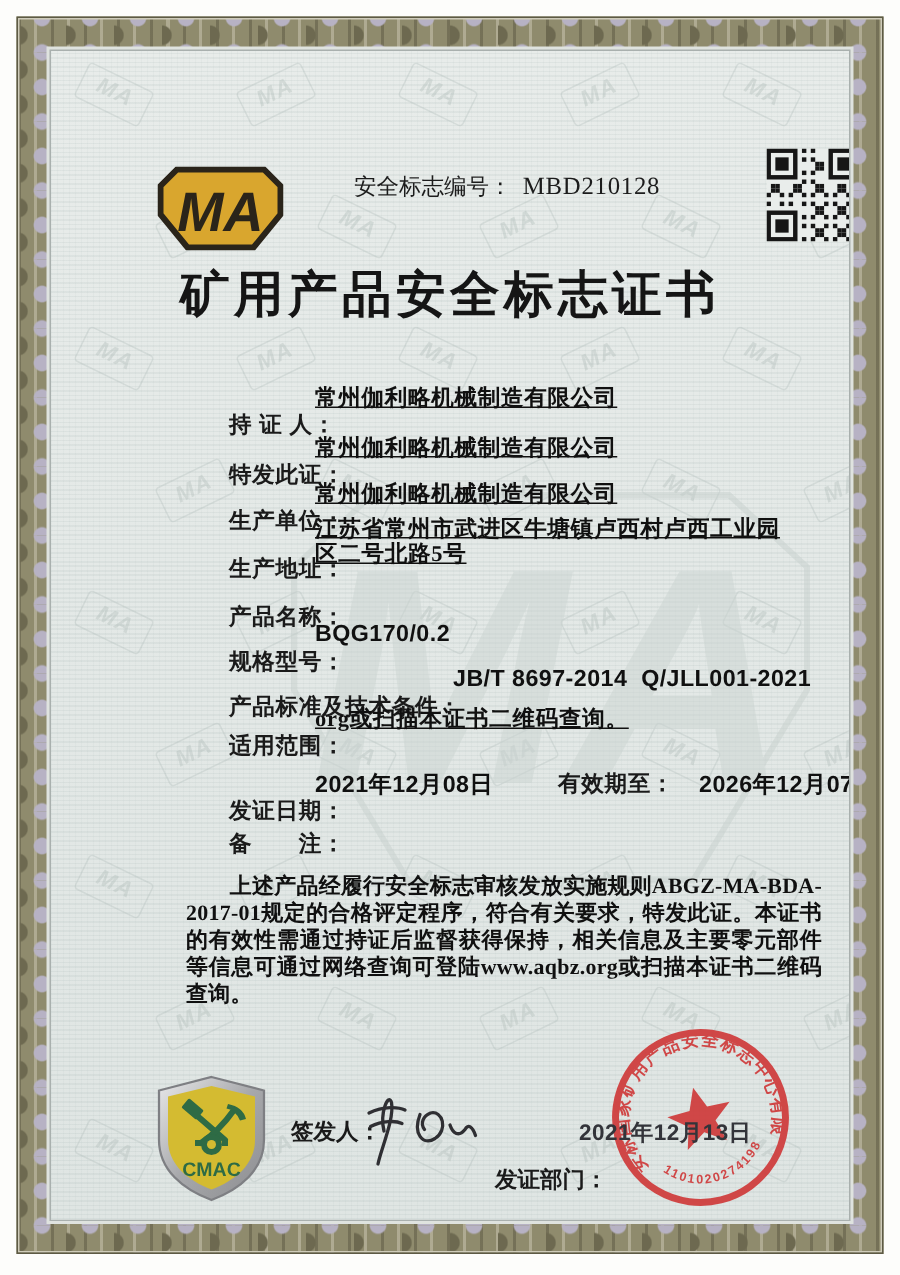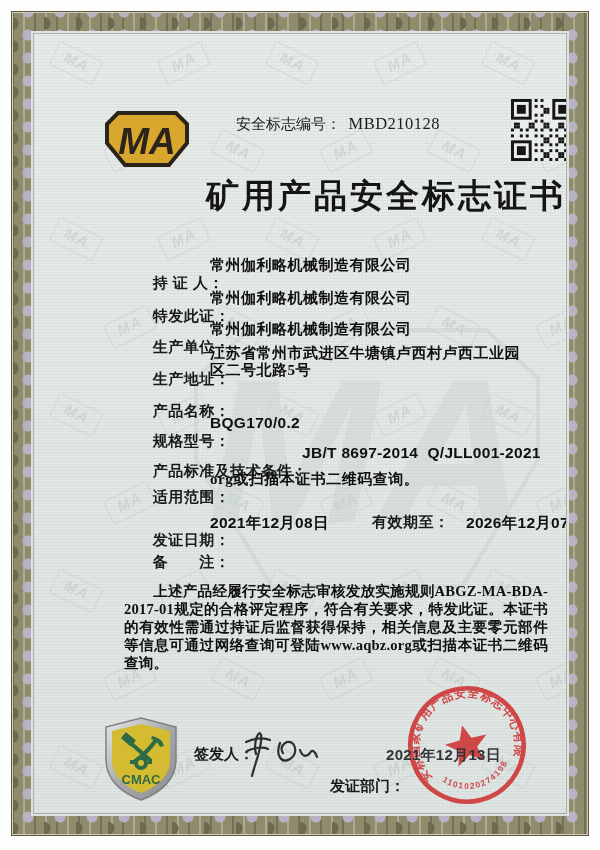--- a/index.html
+++ b/index.html
@@ -29,28 +29,28 @@
   .wm-chip{position:absolute;width:46px;height:24px;border:1.4px solid rgba(176,188,185,.75);
     border-radius:3px;color:rgba(176,188,185,.85);font-weight:900;font-style:italic;
     font-size:15px;line-height:22px;text-align:center;letter-spacing:1px;}
   .wm-big{position:absolute;left:158px;top:292px;opacity:.5;pointer-events:none;}
   
   .ma-badge{position:absolute;left:71px;top:77px;}
   .hdr-line{position:absolute;left:186px;top:80px;font-family:"Liberation Serif",serif;
     font-size:15px;color:#1c1c1c;white-space:pre;margin-left:16px;}
   .hdr-num{font-size:16.5px;letter-spacing:.5px;}
   .qr{position:absolute;left:477px;top:65px;}
-  .title{position:absolute;left:0;right:0;top:140px;text-align:right;
+  .title{position:absolute;left:0;right:0;top:140px;text-align:center;
     font-family:"Liberation Serif",serif;font-weight:900;font-size:33px;color:#151515;
     letter-spacing:3px;}
   
   .row{position:absolute;left:92px;white-space:pre;}
   .lbl{font-weight:700;font-size:15px;color:#1a1a1a;letter-spacing:.5px;white-space:pre;}
   .val-kai{position:absolute;left:84px;top:0;font-family:"Liberation Serif",serif;
-    font-weight:700;font-size:15px;color:#101010;letter-spacing:.5px;white-space:pre;}
+    font-weight:700;font-size:15px;color:#101010;letter-spacing:.5px;white-space:pre;text-decoration:underline;}
   .val-num{position:absolute;left:84px;top:0;font-weight:700;font-size:15.5px;color:#101010;
     letter-spacing:.3px;white-space:pre;}
   .wrapval{white-space:normal;width:322px;line-height:17px;top:-7px;}
   .para{position:absolute;left:90px;top:548px;width:424px;
     font-family:"Liberation Serif",serif;font-weight:700;font-size:14.6px;color:#101010;
     line-height:18px;text-align:justify;text-indent:2em;letter-spacing:.2px;}
   
   .cmac{position:absolute;left:66px;top:682px;}
   .sign-lbl{position:absolute;left:160px;top:711px;font-family:"Liberation Serif",serif;
     font-weight:700;font-size:15px;color:#1a1a1a;}

